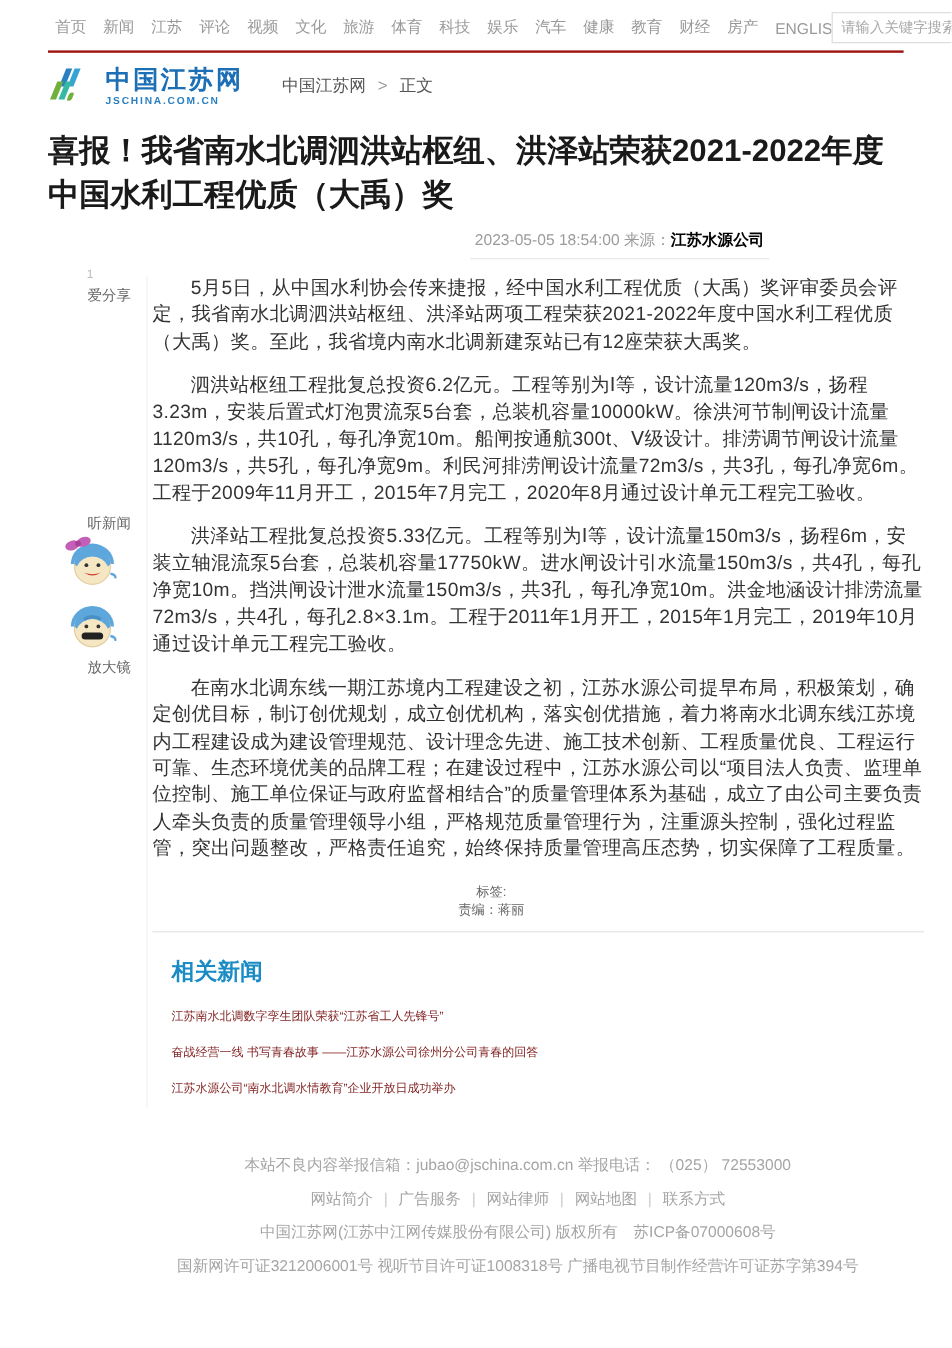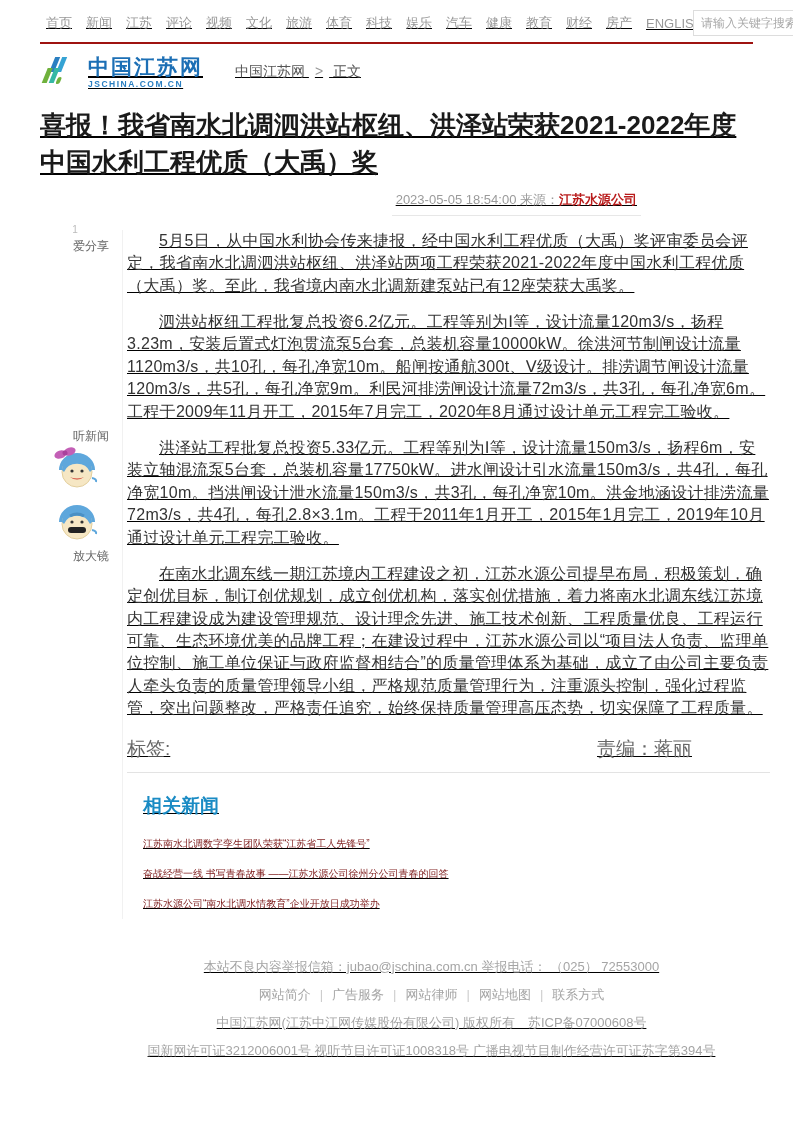--- a/index.html
+++ b/index.html
@@ -1,18 +1,18 @@
 <!DOCTYPE html>
 <html><head>
 <meta charset="utf-8">
 <style>
   * { margin:0; padding:0; box-sizing:border-box; }
   html,body { background:#fff; }
   body { font-family:"Liberation Sans", sans-serif; }
-  .page { position:relative; width:793px; height:1107px; margin:0 auto; background:#fff; overflow:hidden;text-decoration:underline; }
+  .page { position:relative; width:793px; height:1107px; margin:0 auto; background:#fff; overflow:hidden; }
 
   
   .topnav { display:flex; align-items:center; gap:14px; margin:0 40px; padding:14px 0 10px 6px; }
   .topnav a { font-size:13px; color:#999; text-decoration:none; white-space:nowrap; }
   .search { position:absolute; right:-16px; top:10px; width:116px; height:26px; border:1px solid #ddd; background:#fff; padding:0 7px; font-size:12px; color:#999; font-family:"Liberation Sans",sans-serif; outline:none; }
   .search::placeholder { color:#a9a9a9; }
   .red-line { margin:0 40px; border-top:2px solid #9e1310; }
 
   
   .banner { position:relative; margin:2px 40px 0; height:42px; background:linear-gradient(180deg,#d91418,#c50f13); display:flex; align-items:center; padding:0 16px; overflow:hidden; cursor:pointer; }
@@ -32,38 +32,38 @@
   .logo-cn { color:#1c6fb5; font-size:21px; font-weight:bold; letter-spacing:2px; }
   .logo-en { color:#2a7fc1; font-size:8.5px; font-weight:bold; letter-spacing:1.5px; margin-top:2px; }
   .crumb { margin-left:32px; font-size:14px; color:#555; }
   .crumb a { color:#555; text-decoration:none; }
   .crumb .sep { color:#999; margin:0 6px; }
 
   
   .title { margin:16px 40px 0; width:713px; font-size:26px; font-weight:bold; color:#1a1a1a; line-height:1.42; }
   .meta { margin:10px 152px 0 auto; width:max-content; padding:0 4px 6px; border-bottom:1px solid #e7e7e7; font-size:13px; color:#9b9b9b; }
   .meta .src-label { }
-  .meta .src { color:#b91c1c; font-weight:bold; }
+  .meta .src { color:#000000; font-weight:bold; }
 
   
   .article-wrap { position:relative; margin:14px 0 0 40px; }
   .share-col { position:absolute; left:0; top:0; width:82px; }
   .share-count { position:absolute; left:0; top:-6px; width:70px; text-align:center; font-size:10px; color:#bbb; }
   .share-label, .tool-label { position:absolute; left:16px; width:70px; text-align:center; font-size:12px; color:#666; cursor:pointer; }
   .share-label { top:8px; }
   .listen-label { top:198px; }
   .mag-label { top:318px; }
   .mascot { position:absolute; left:12px; width:48px; height:48px; cursor:pointer; }
   .mascot1 { top:214px; }
   .mascot2 { top:266px; }
 
   .article-body { margin-left:82px; width:648px; border-left:1px solid #f1f1f1; padding-left:4px; }
   .article-body p { font-size:16px; color:#333; line-height:1.4; text-indent:2em; margin-bottom:14px; letter-spacing:.3px; }
 
-  .tags-row { display:flex; justify-content:space-between; align-items:center; margin-top:16px; padding:0 78px 10px 0; border-bottom:1px solid #e3e3e3; font-size:19px; color:#666; }
+  .tags-row { display:flex; justify-content:space-between; align-items:center; margin-top:16px; padding:0 78px 10px 0; border-bottom:1px solid #e3e3e3; font-size:11px; color:#666;flex-direction:column; }
 
   .related { margin:20px 0 0 16px; }
   .related-title { color:#1a8bc4; font-size:19px; font-weight:bold; margin-bottom:10px; }
   .related-item { font-size:10px; color:#7f1d1d; line-height:30px; cursor:pointer; }
 
   
   .footer { margin-top:34px; text-align:center; color:#a5a5a5; font-size:13px; line-height:28px; padding-left:70px; }
   .flinks { display:inline-flex; }
   .flinks span.link { cursor:pointer; }
   .flinks span.link + span.link::before { content:"|"; margin:0 9px; color:#ccc; }

